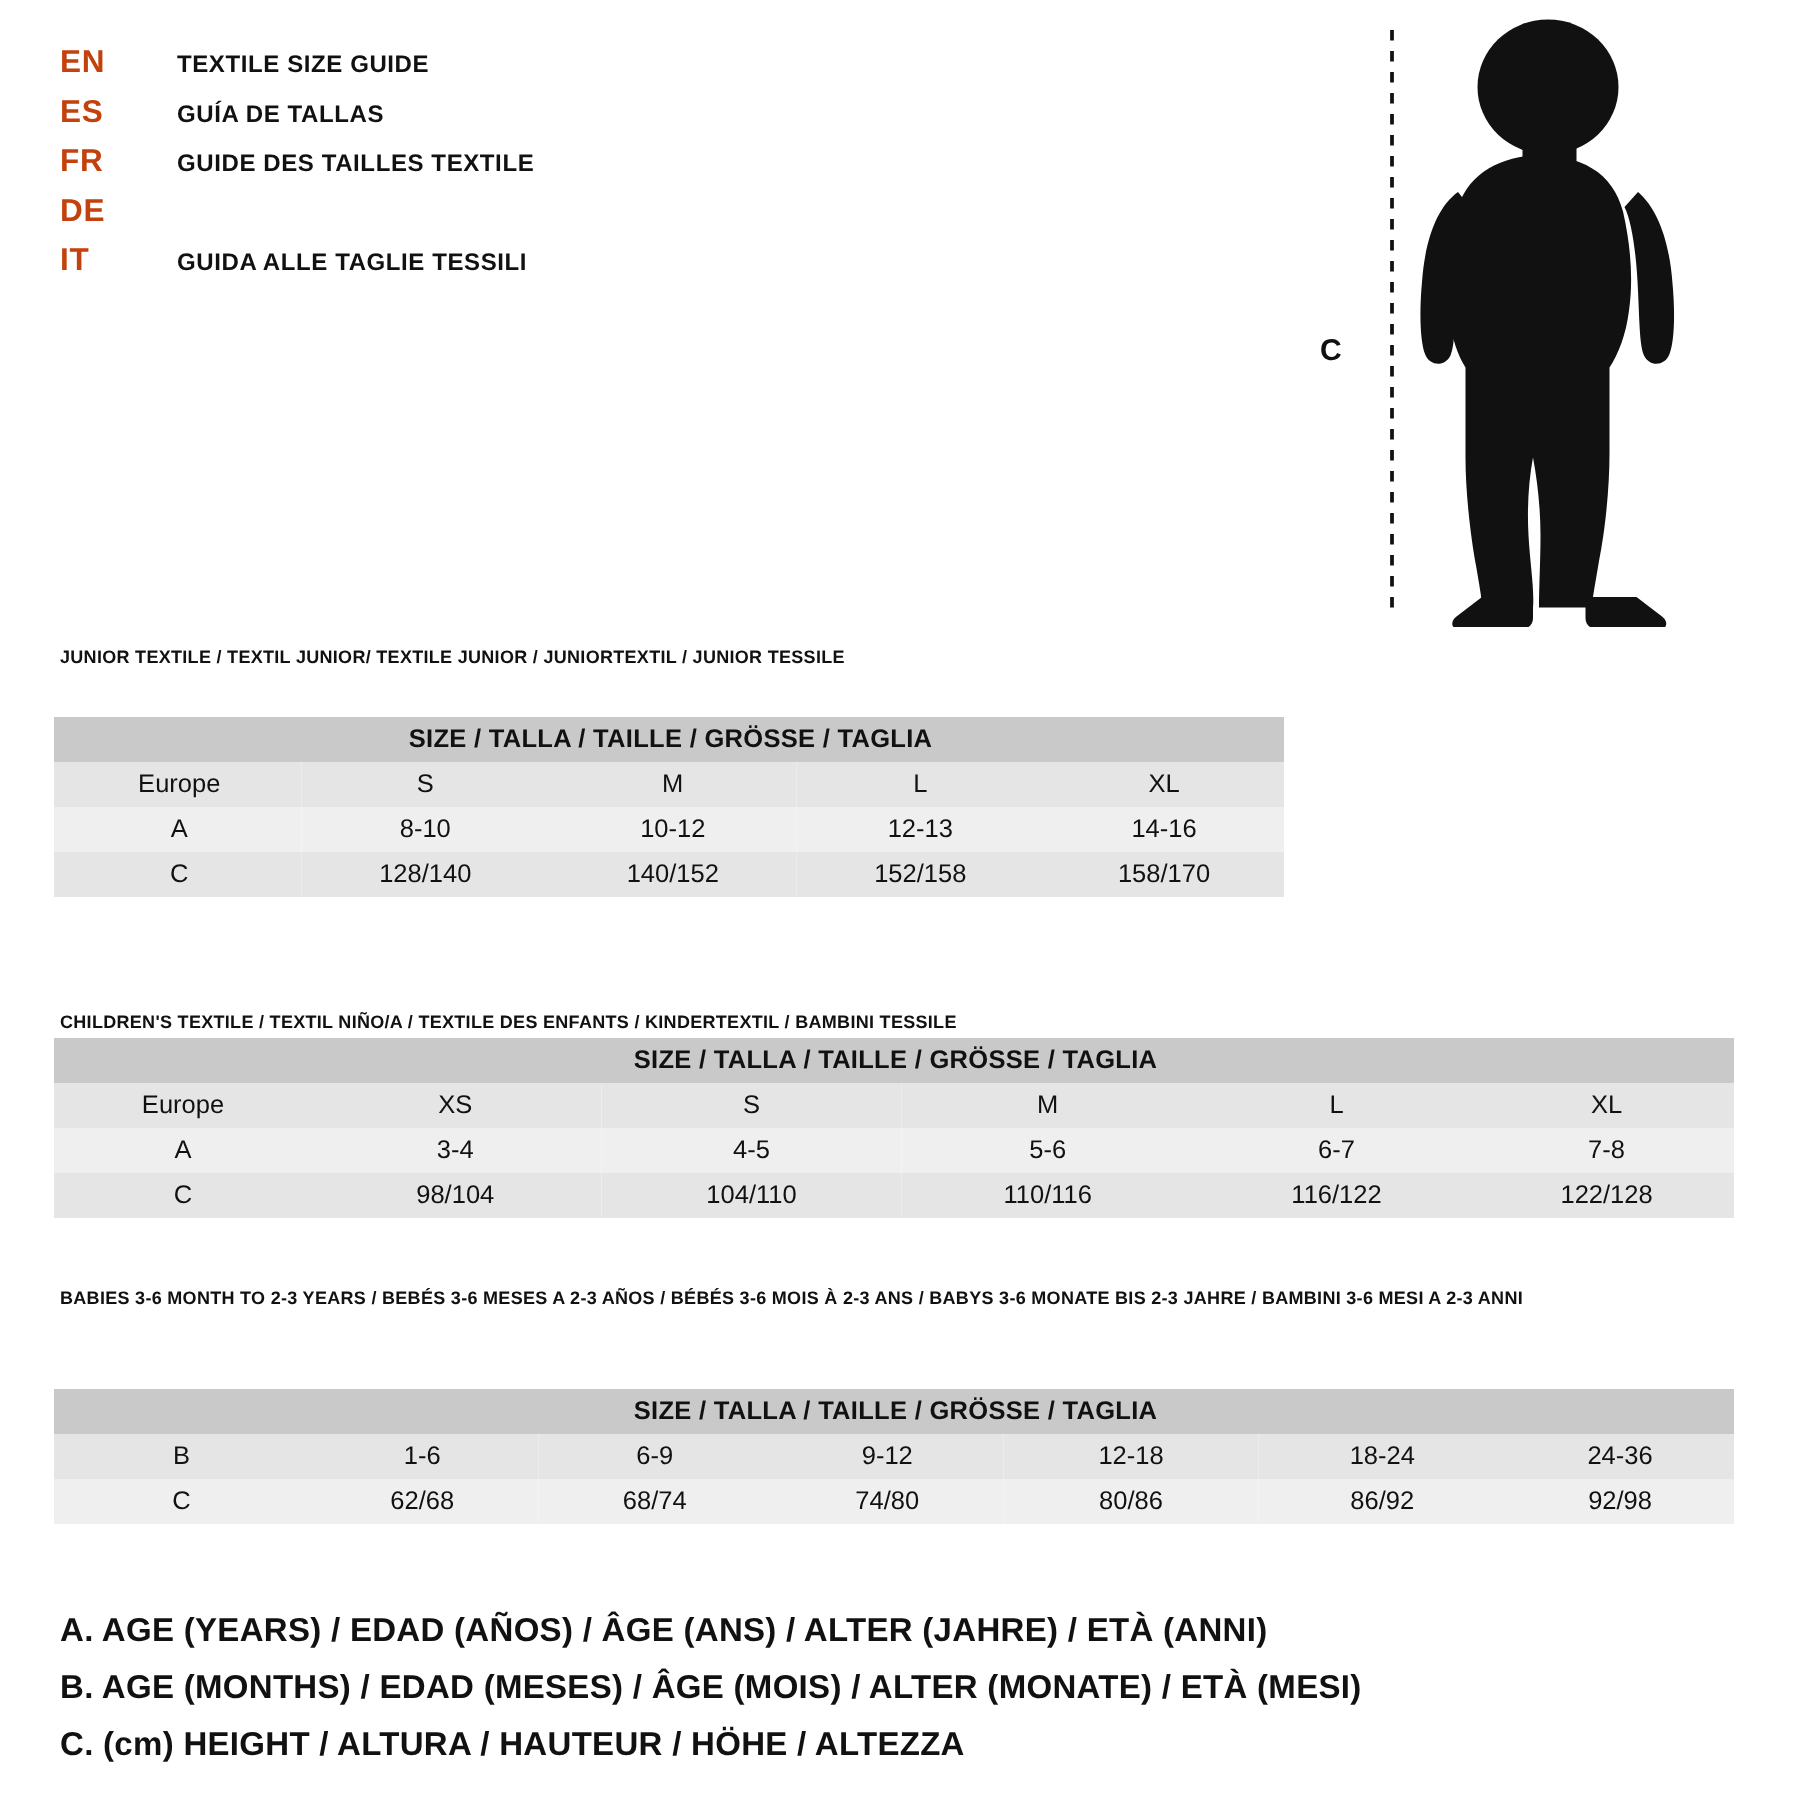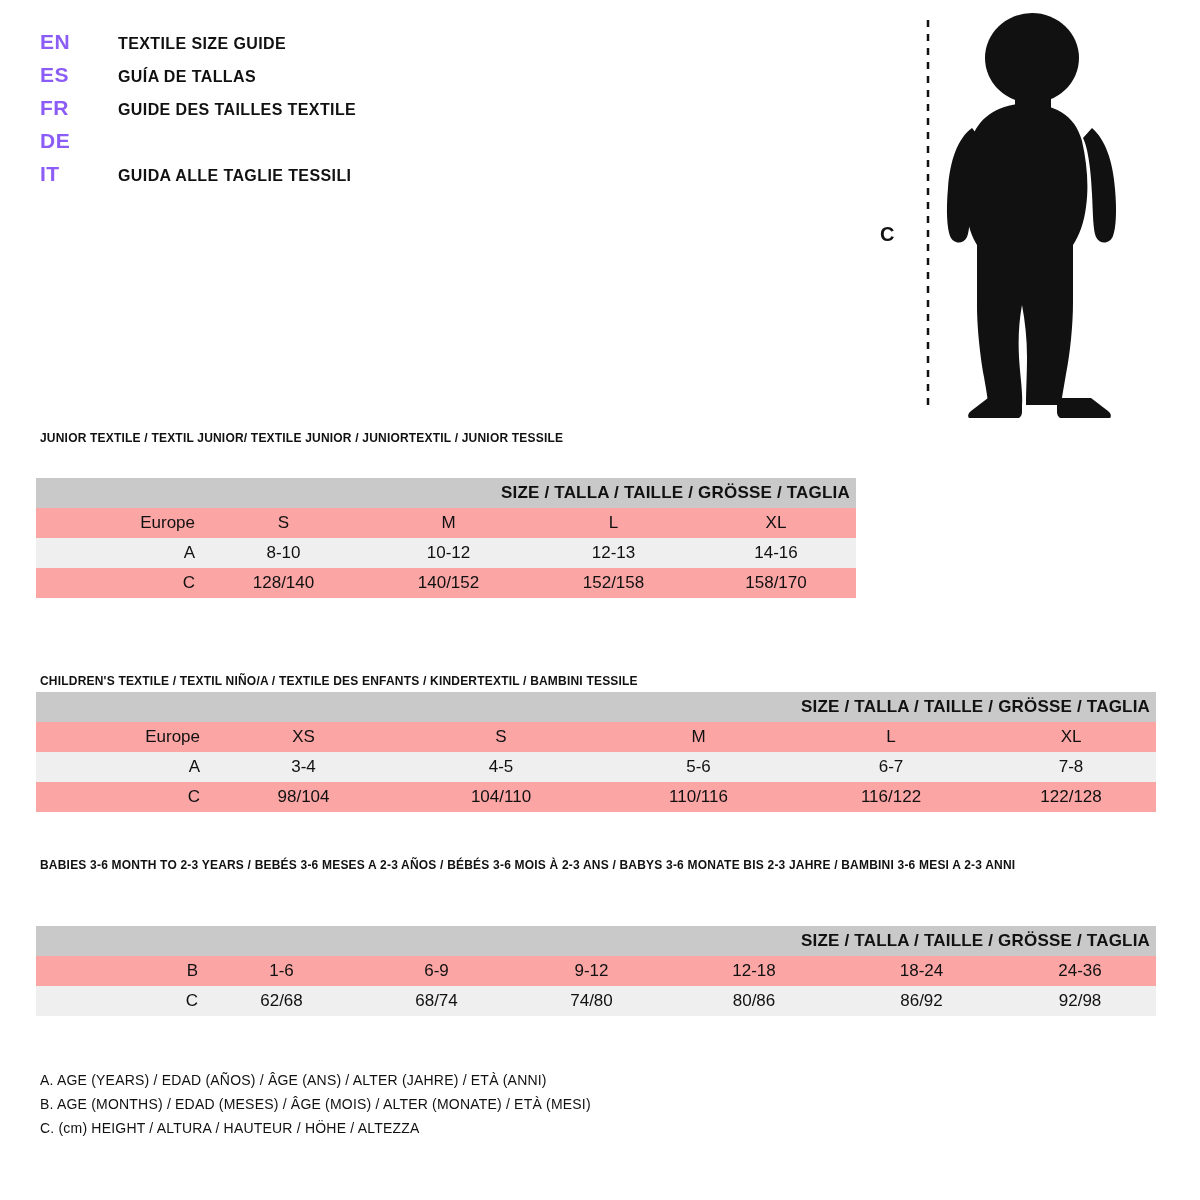--- a/index.html
+++ b/index.html
@@ -33,21 +33,21 @@
   .lang-row {
     display: flex;
     align-items: baseline;
     height: 33px;
   }
   .lang-code {
     width: 78px;
     font-size: 21px;
     font-weight: 700;
     letter-spacing: 0.5px;
-    color: #8b5cf6;
+    color: #c2410c;
   }
   .lang-text {
     font-size: 16px;
     font-weight: 700;
     letter-spacing: 0.4px;
     color: #111;
     text-transform: uppercase;
   }
 
   
@@ -94,37 +94,37 @@
     padding: 0 6px;
     vertical-align: middle;
   }
   .band-row td {
     background: #c9c9c9;
     font-weight: 700;
     font-size: 16.5px;
     letter-spacing: 0.2px;
     text-transform: uppercase;
   }
-  .row-white td { background: #fca5a5; }
+  .row-white td { background: #e5e5e5; }
   .row-grey td  { background: #efefef; }
 
   .lbl {
-    text-align: right;
+    text-align: center;
     padding-left: 8px !important;
   }
   .val {
     text-align: center;
   }
 
   
   .legend {
     position: absolute;
     left: 40px;
-    font-size: 14px;
-    font-weight: 400;
+    font-size: 22px;
+    font-weight: 700;
     letter-spacing: 0.2px;
     color: #111;
     line-height: 1.72;
   }
   .legend div { white-space: nowrap; }
 
   
   #junior-title   { position: absolute; left: 40px; top: 430px; }
   #junior-table   { position: absolute; left: 36px; top: 478px; width: 820px; }
   #children-title { position: absolute; left: 40px; top: 645px; margin-top: 28px; }

